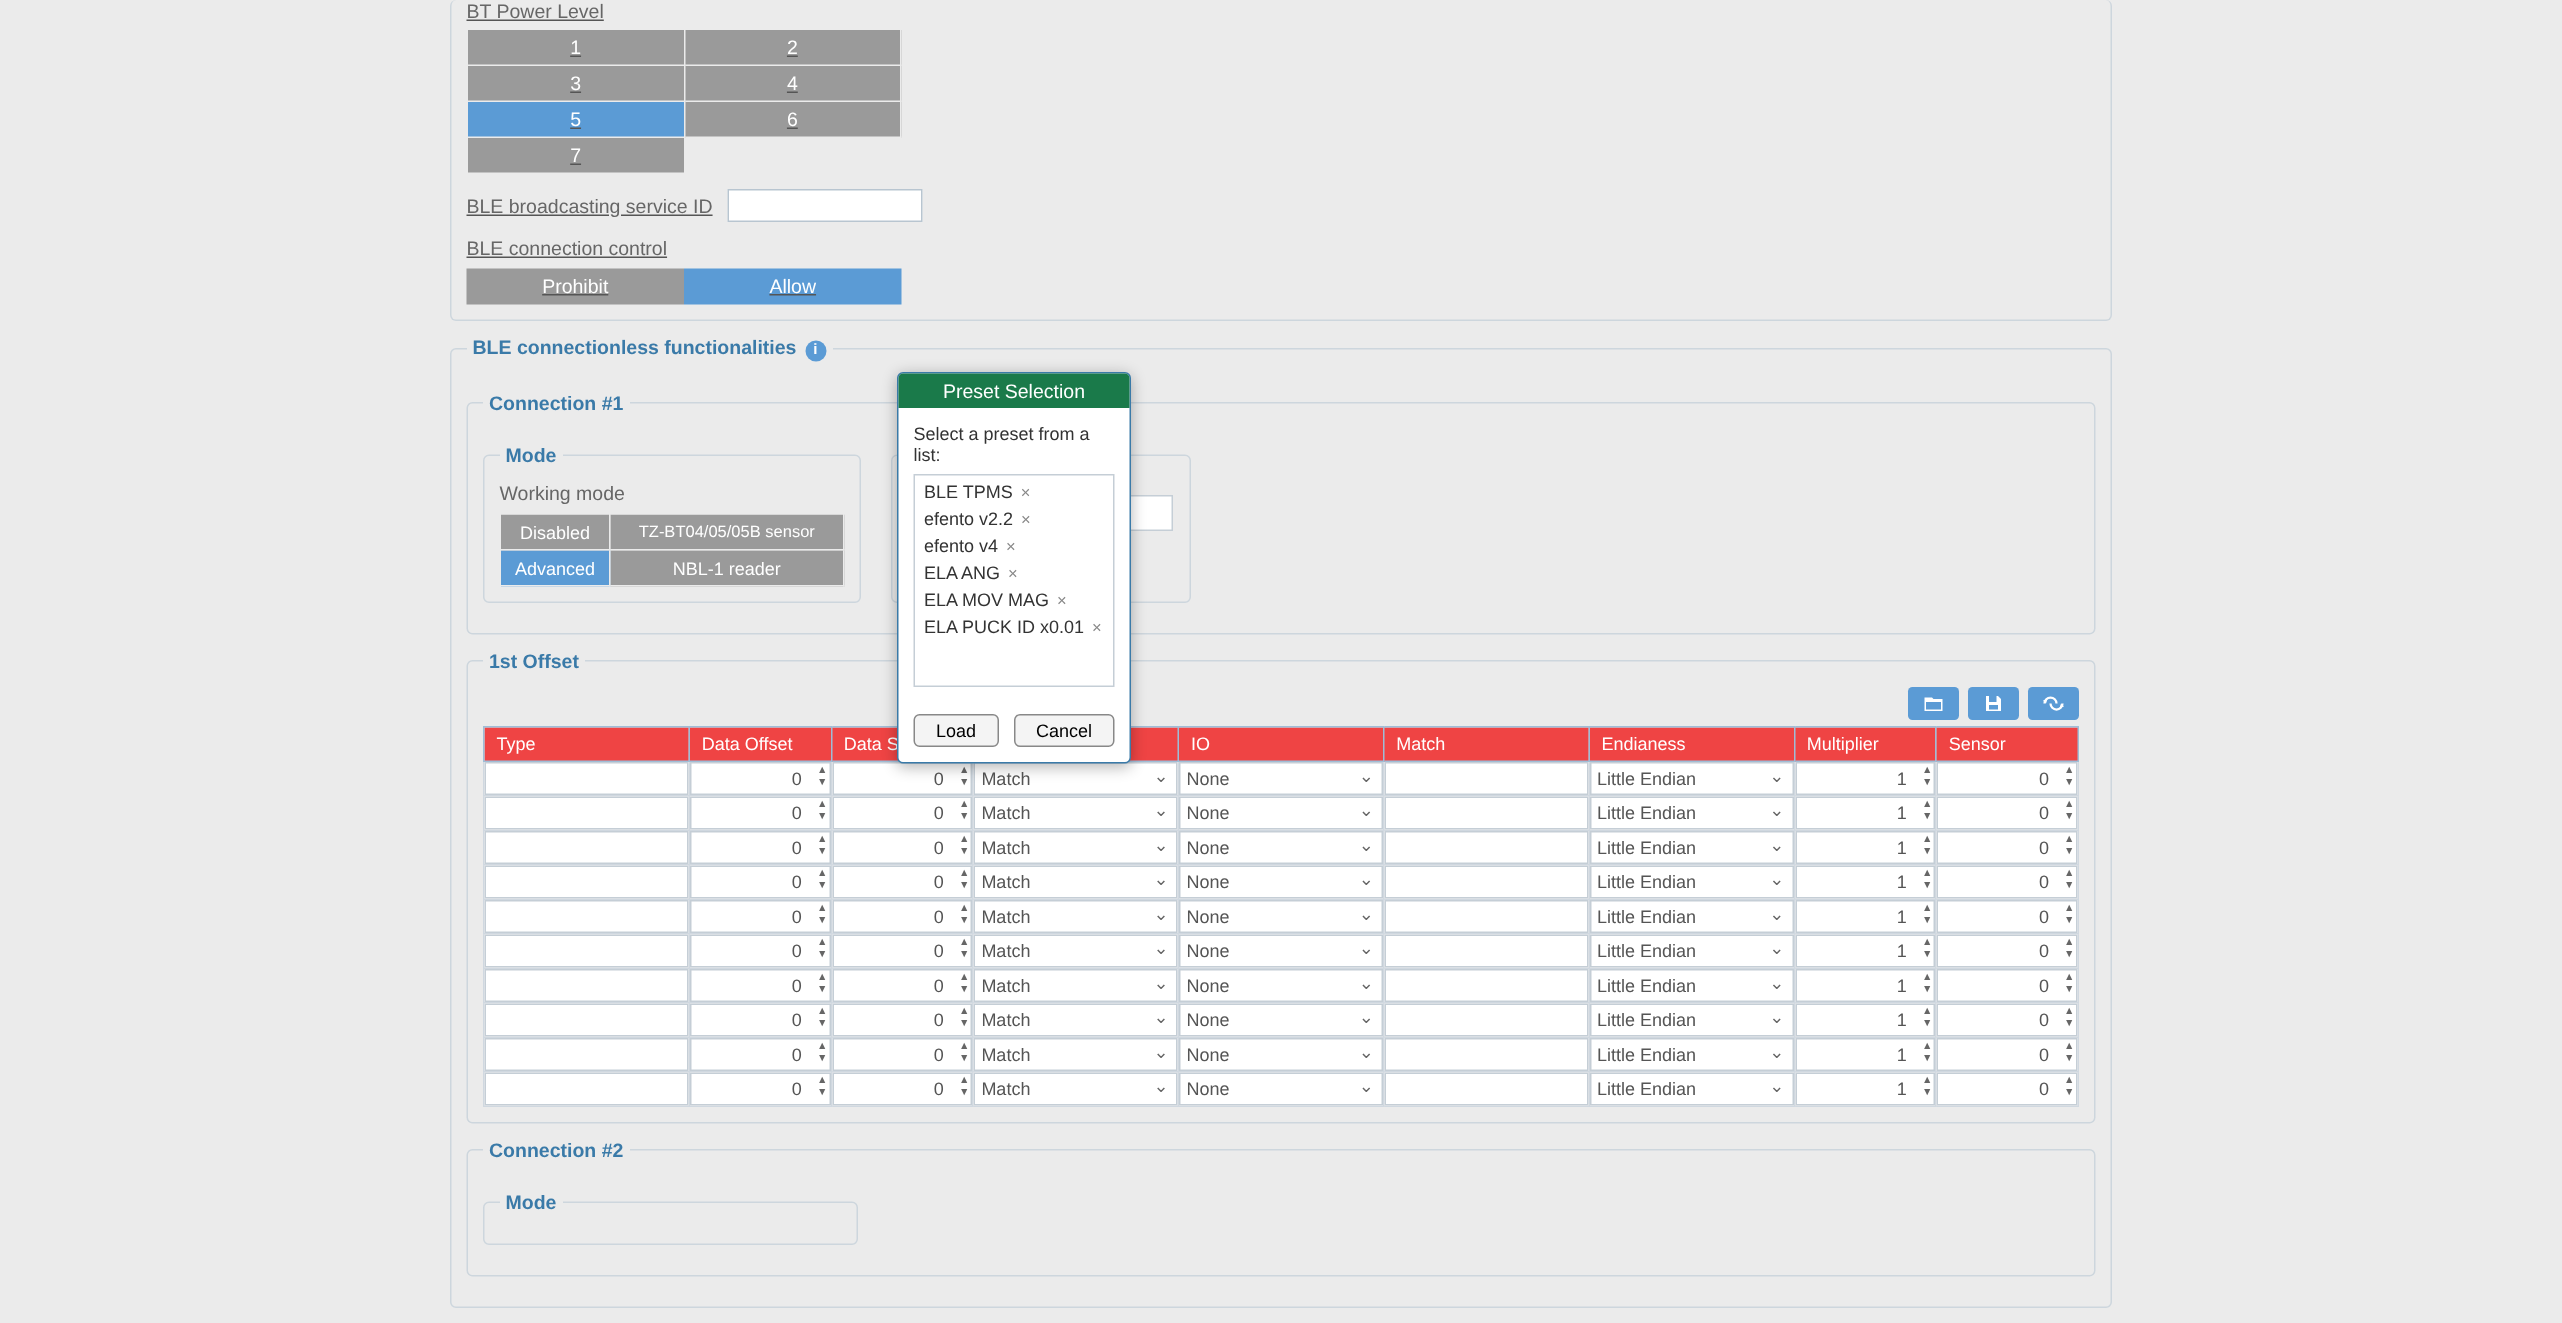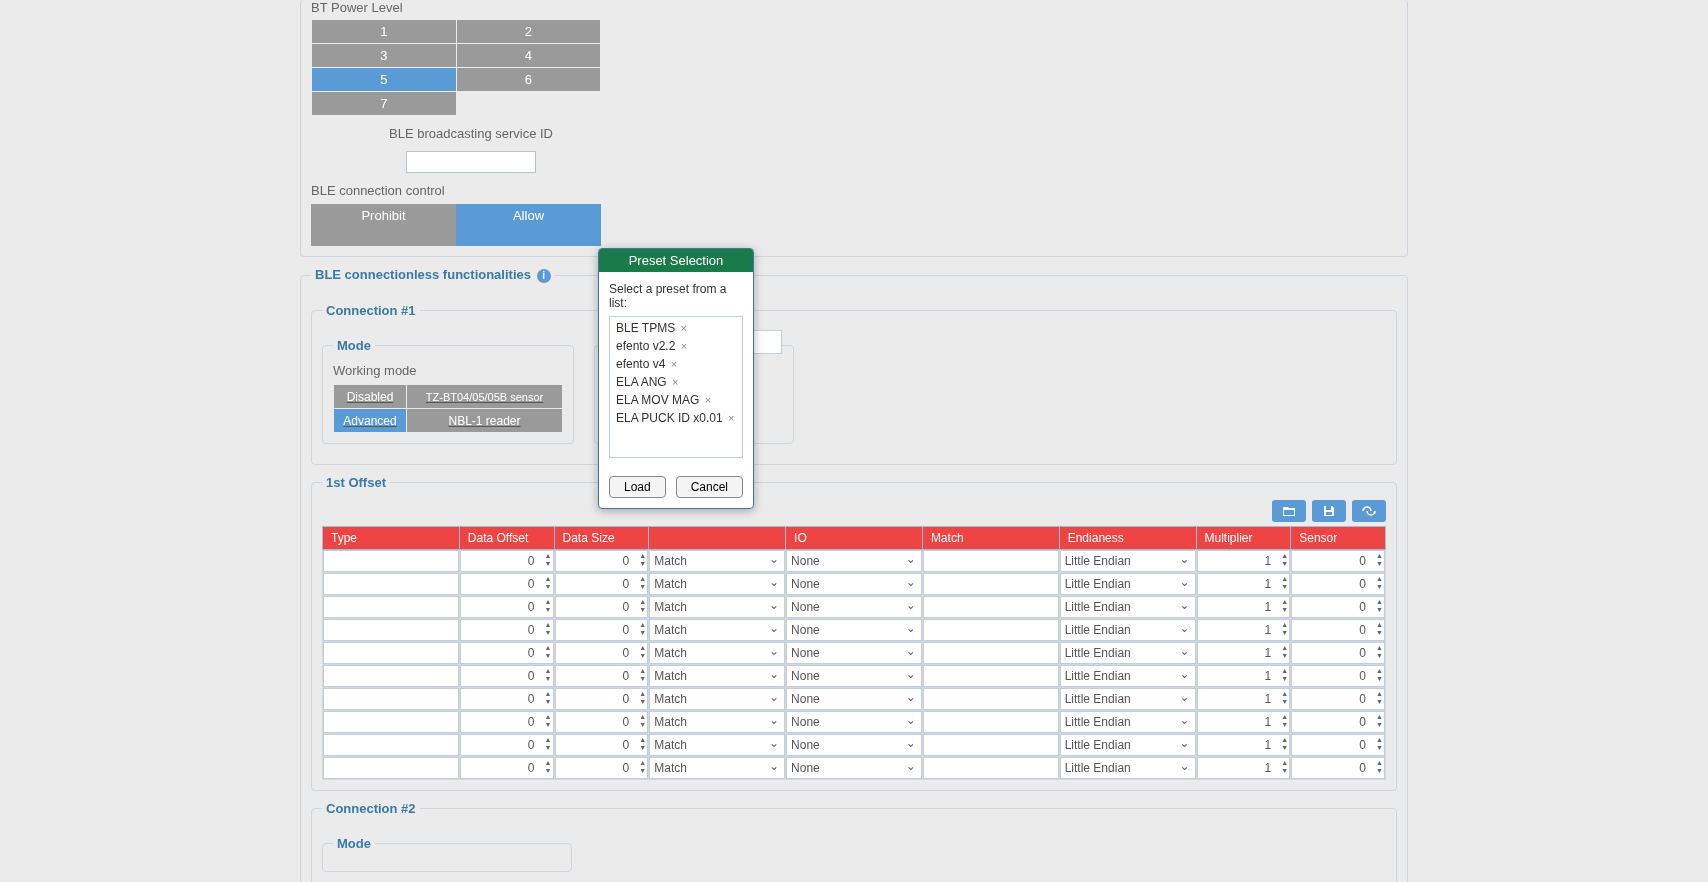--- a/index.html
+++ b/index.html
@@ -36,58 +36,58 @@
     text-align:center;
     line-height:14px;
     font-size:10px;
     font-weight:bold;
     margin-left:2px;
   }
 
   .label-text { color: #666; font-size: 13px; }
 
   
-  .bt-block { width: 320px; }
+  .bt-block { width: 320px; text-decoration: underline; }
   .bt-grid { border-collapse: collapse; width: 290px; margin-top:4px; }
   .bt-grid td {
     background:#9a9a9a;
     color:white;
     text-align:center;
     height:24px;
     border:1px solid #ebebeb;
     font-size:13px;
     cursor:pointer;
   }
   .bt-grid td.selected { background:#5b9bd5; }
   .bt-grid td.empty { background:transparent; cursor:default; }
 
-  .form-row { margin-top:10px; display:flex; align-items:center; gap:10px;flex-direction:column;}
+  .form-row { margin-top:10px; display:flex; align-items:center; gap:10px;}
   .text-input {
     height:22px;
     border:1px solid #b8c5d0;
     background:white;
     width:130px;
     padding:0 4px;
   }
 
   .toggle-pair { display:flex; width:290px; margin-top:6px;}
   .toggle-pair .opt {
     flex:1;
     text-align:center;
-    height:42px;
+    height:24px;
     line-height:24px;
     color:white;
     font-size:13px;
     cursor:pointer;
   }
   .opt.gray { background:#9a9a9a; }
   .opt.blue { background:#5b9bd5; }
 
   
-  .mode-grid { border-collapse:collapse; width:230px; margin-top:6px;text-decoration:underline;}
+  .mode-grid { border-collapse:collapse; width:230px; margin-top:6px;}
   .mode-grid td {
     background:#9a9a9a; color:white; text-align:center;
     height:24px; border:1px solid #ebebeb; font-size:12px;
     cursor:pointer;
   }
   .mode-grid td.selected { background:#5b9bd5; }
 
   .inner-groups { display:flex; gap:20px; }
 
   

